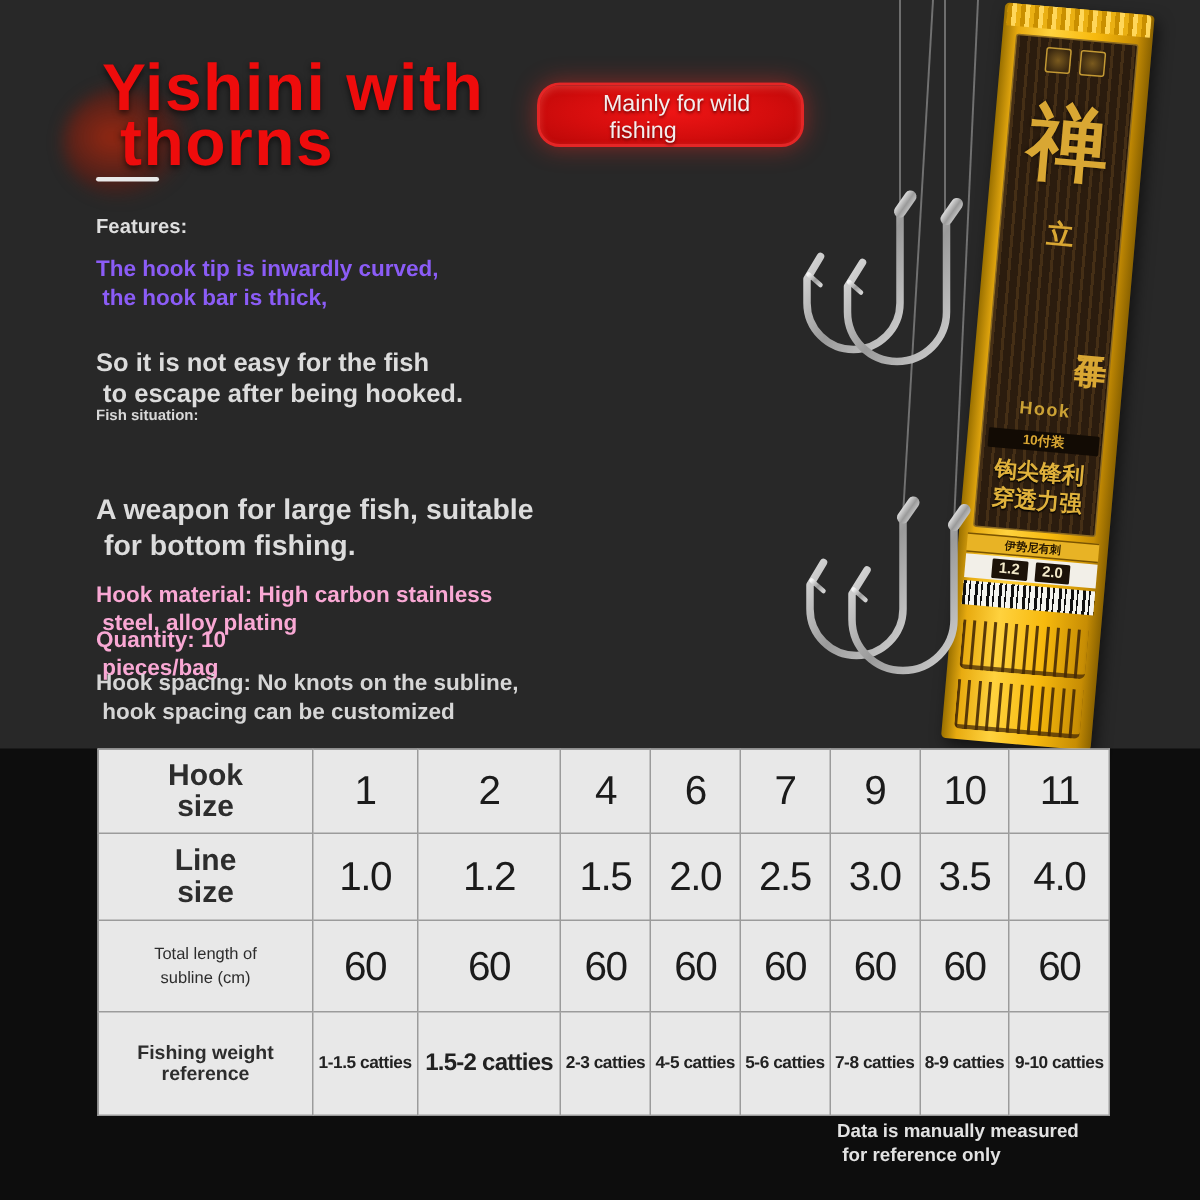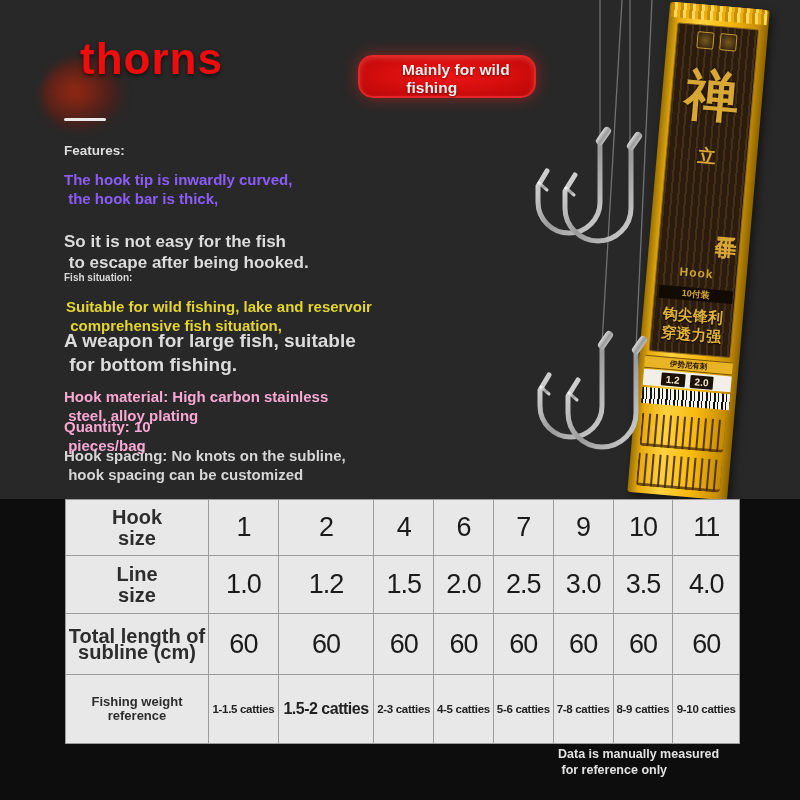--- a/index.html
+++ b/index.html
@@ -25,21 +25,21 @@
   .fish-text{position:absolute;left:64px;top:329px;color:#dcdcdc;font-weight:bold;font-size:19px;line-height:24px;}
   .spec-material{position:absolute;left:64px;top:387px;color:#f9a8d4;font-weight:bold;font-size:15px;line-height:19px;}
   .spec-quantity{position:absolute;left:64px;top:417px;color:#f9a8d4;font-weight:bold;font-size:15px;line-height:19px;}
   .spec-spacing{position:absolute;left:64px;top:446px;color:#d6d6d6;font-weight:bold;font-size:15px;line-height:19px;}
 
   
   .badge{position:absolute;left:358px;top:55px;width:178px;height:43px;border-radius:15px;
          background:radial-gradient(ellipse at 50% 45%, #ee1515 0%, #d40d0d 55%, #b80707 100%);
          border:2px solid #e42626;box-sizing:border-box;
          box-shadow:0 0 16px rgba(255,40,30,.45), inset 0 2px 5px rgba(255,120,110,.35);
-         color:#f4eded;font-weight:bold;font-size:15.5px;line-height:18px;
+         color:#f4eded;font-weight:normal;font-size:15.5px;line-height:18px;
          padding:4px 0 0 42px;text-shadow:0 1px 2px rgba(80,0,0,.8);}
 
   
   .footnote{position:absolute;left:558px;top:746px;color:#e2e2e2;font-weight:bold;
             font-size:12.5px;line-height:16px;}
 
   
   .hooks-svg{position:absolute;left:0;top:0;pointer-events:none;}
 
   
@@ -82,51 +82,50 @@
   .strip-1{top:412px;} .strip-2{top:452px;}
 
   
   .spec-table{position:absolute;left:65px;top:499px;width:675px;border-collapse:collapse;
               background:#e8e8e8;border:1px solid #7c7c7c;}
   .spec-table th,.spec-table td{border:1px solid #9b9b9b;text-align:center;vertical-align:middle;
               white-space:pre-line;padding:0;}
   .spec-table th{width:142px;color:#2d2d2d;}
   tr.r0{height:56px;} tr.r1{height:58px;} tr.r2{height:61px;} tr.r3{height:69px;}
   th.r0,th.r1{font-size:20px;font-weight:bold;line-height:21px;}
-  th.r2{font-size:20px;font-weight:bold;line-height:16px;}
+  th.r2{font-size:11px;font-weight:normal;line-height:16px;}
   th.r3{font-size:13px;font-weight:bold;line-height:14px;}
   td.r0,td.r1,td.r2{font-size:27px;font-weight:400;color:#1b1b1b;letter-spacing:-1px;
                     font-family:"Liberation Sans",sans-serif;}
   td.r3{font-size:11.5px;font-weight:bold;color:#222;letter-spacing:-0.3px;}
   td.r3.big{font-size:16px;letter-spacing:-0.5px;}
 </style>
 </head>
 <body>
 
 <div id="canvas">
   <div class="top-bg"></div>
   <div class="red-blob"></div>
 
   <div class="title">
+    <span>Yishini with</span>
     <span class="l2">thorns</span>
   </div>
   <div class="title-underline"></div>
 
   <div class="badge pre">Mainly for wild
  fishing</div>
 
   <div class="features-heading">Features:</div>
   <div class="feature-1 pre">The hook tip is inwardly curved,
  the hook bar is thick,</div>
   <div class="feature-3 pre">So it is not easy for the fish
  to escape after being hooked.</div>
 
   <div class="fish-heading">Fish situation:</div>
-  <div class="fish-highlight pre">Suitable for wild fishing, lake and reservoir
- comprehensive fish situation,</div>
   <div class="fish-text pre">A weapon for large fish, suitable
  for bottom fishing.</div>
 
   <div class="spec-material pre">Hook material: High carbon stainless
  steel, alloy plating</div>
   <div class="spec-quantity pre">Quantity: 10
  pieces/bag</div>
   <div class="spec-spacing pre">Hook spacing: No knots on the subline,
  hook spacing can be customized</div>
 

